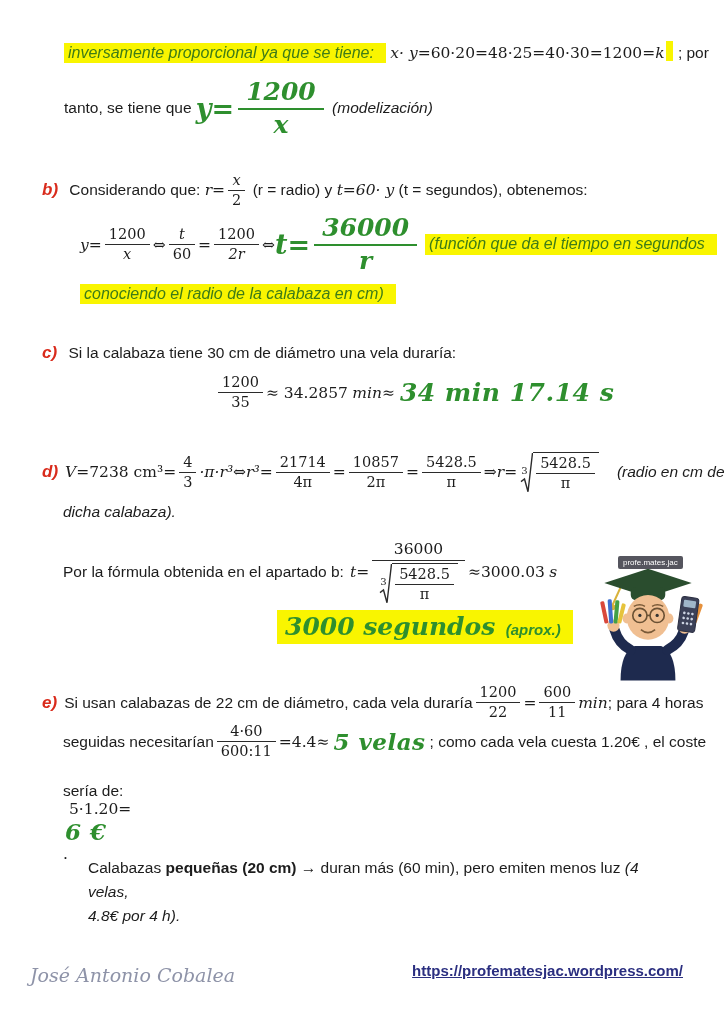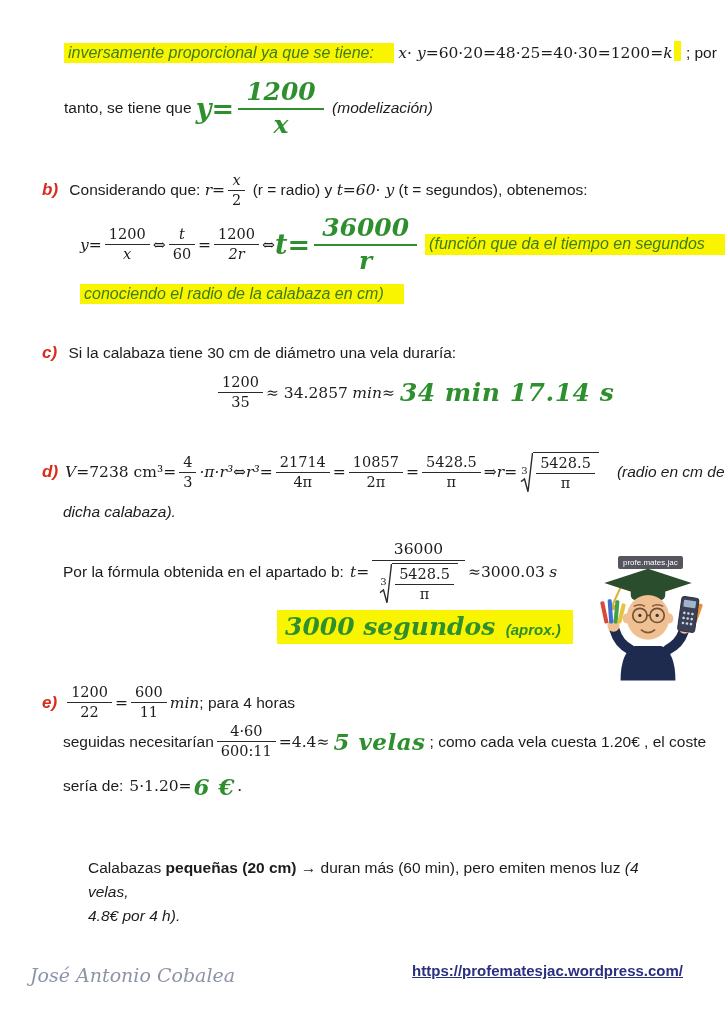--- a/index.html
+++ b/index.html
@@ -4,21 +4,21 @@
 <style>
   html,body{margin:0;padding:0;background:#ffffff;}
   .page{position:relative;width:725px;height:1024px;background:#ffffff;overflow:hidden;
         font-family:"Liberation Sans",sans-serif;color:#1c1c1c;font-size:15.5px;}
   .abs{position:absolute;}
   .row{white-space:nowrap;}
   
   .body-it{font-style:italic;}
   .bb{font-weight:bold;}
   .seclabel{color:#d92b1c;font-weight:bold;font-style:italic;font-size:17px;margin-right:7px;}
-  .hl{background:#f9f500;color:#3e7c17;font-style:italic;font-size:16px;padding:1px 20px 2px 4px;}
+  .hl{background:#f9f500;color:#3e7c17;font-style:italic;font-size:16px;padding:1px 12px 2px 4px;}
   .k-strip{display:inline-block;width:7px;height:20px;background:#f9f500;vertical-align:text-bottom;margin:0 1px;}
   
   .m{font-family:"DejaVu Serif",serif;font-size:15.5px;}
   .mi{font-family:"DejaVu Serif",serif;font-size:15.5px;font-style:italic;}
   .frac{display:inline-block;vertical-align:middle;text-align:center;
         font-family:"DejaVu Serif",serif;font-size:14.5px;line-height:1.2;margin:0 3px;}
   .frac .num{display:block;border-bottom:1.4px solid #2b2b2b;padding:0 4px 1px 4px;}
   .frac .den{display:block;padding:1px 4px 0 4px;}
   .it{font-style:italic;}
   .glhs{font-family:"DejaVu Serif",serif;font-weight:bold;font-style:italic;font-size:27px;color:#2e8f2e;vertical-align:middle;}
@@ -207,20 +207,21 @@
           <circle cx="104.5" cy="66" r="1.3" fill="#cfd6e4"></circle>
           <circle cx="108.5" cy="66" r="1.3" fill="#cfd6e4"></circle>
       </g>
     </svg>
     <div class="badge">profe.mates.jac</div>
   </div>
 
   <div class="abs" style="top:684px;left:42px;width:668px;">
     <div class="row" style="display:flex;align-items:center;">
       <span class="seclabel">e)</span>
+      <span>Si usan calabazas de 22 cm de diámetro, cada vela duraría</span>
       <span class="frac">
           <span class="num">1200</span>
           <span class="den">22</span>
         </span>
         <span class="m">=</span>
         <span class="frac">
           <span class="num">600</span>
           <span class="den">11</span>
         </span>
         <span class="mi">min</span>
@@ -229,21 +230,21 @@
     <div class="row indent" style="margin-top:1px;display:flex;align-items:center;">
       <span>seguidas necesitarían</span>
       <span class="frac">
           <span class="num">4·60</span>
           <span class="den">600:11</span>
         </span>
         <span class="m">=4.4≈</span>
         <span class="bigres" style="font-size:23px;margin:0 4px;">5  velas</span>
       <span>; como cada vela cuesta 1.20€ , el coste</span>
     </div>
-    <div class="row indent" style="margin-top:12px;display:flex;align-items:center;">
+    <div class="row indent" style="margin-top:21px;display:flex;align-items:flex-start;flex-direction:column;">
       <span>sería de:</span>
       <span class="m" style="margin-left:6px;">5·1.20=</span>
         <span class="bigres" style="font-size:23px;margin:0 2px;">6 €</span>
         <span class="m">.</span>
     </div>
   </div>
 
   <div class="abs" style="top:840px;left:42px;width:640px;">
     <div style="margin:16px 0 0 46px;width:575px;line-height:1.55;">
       <span>Calabazas</span>

